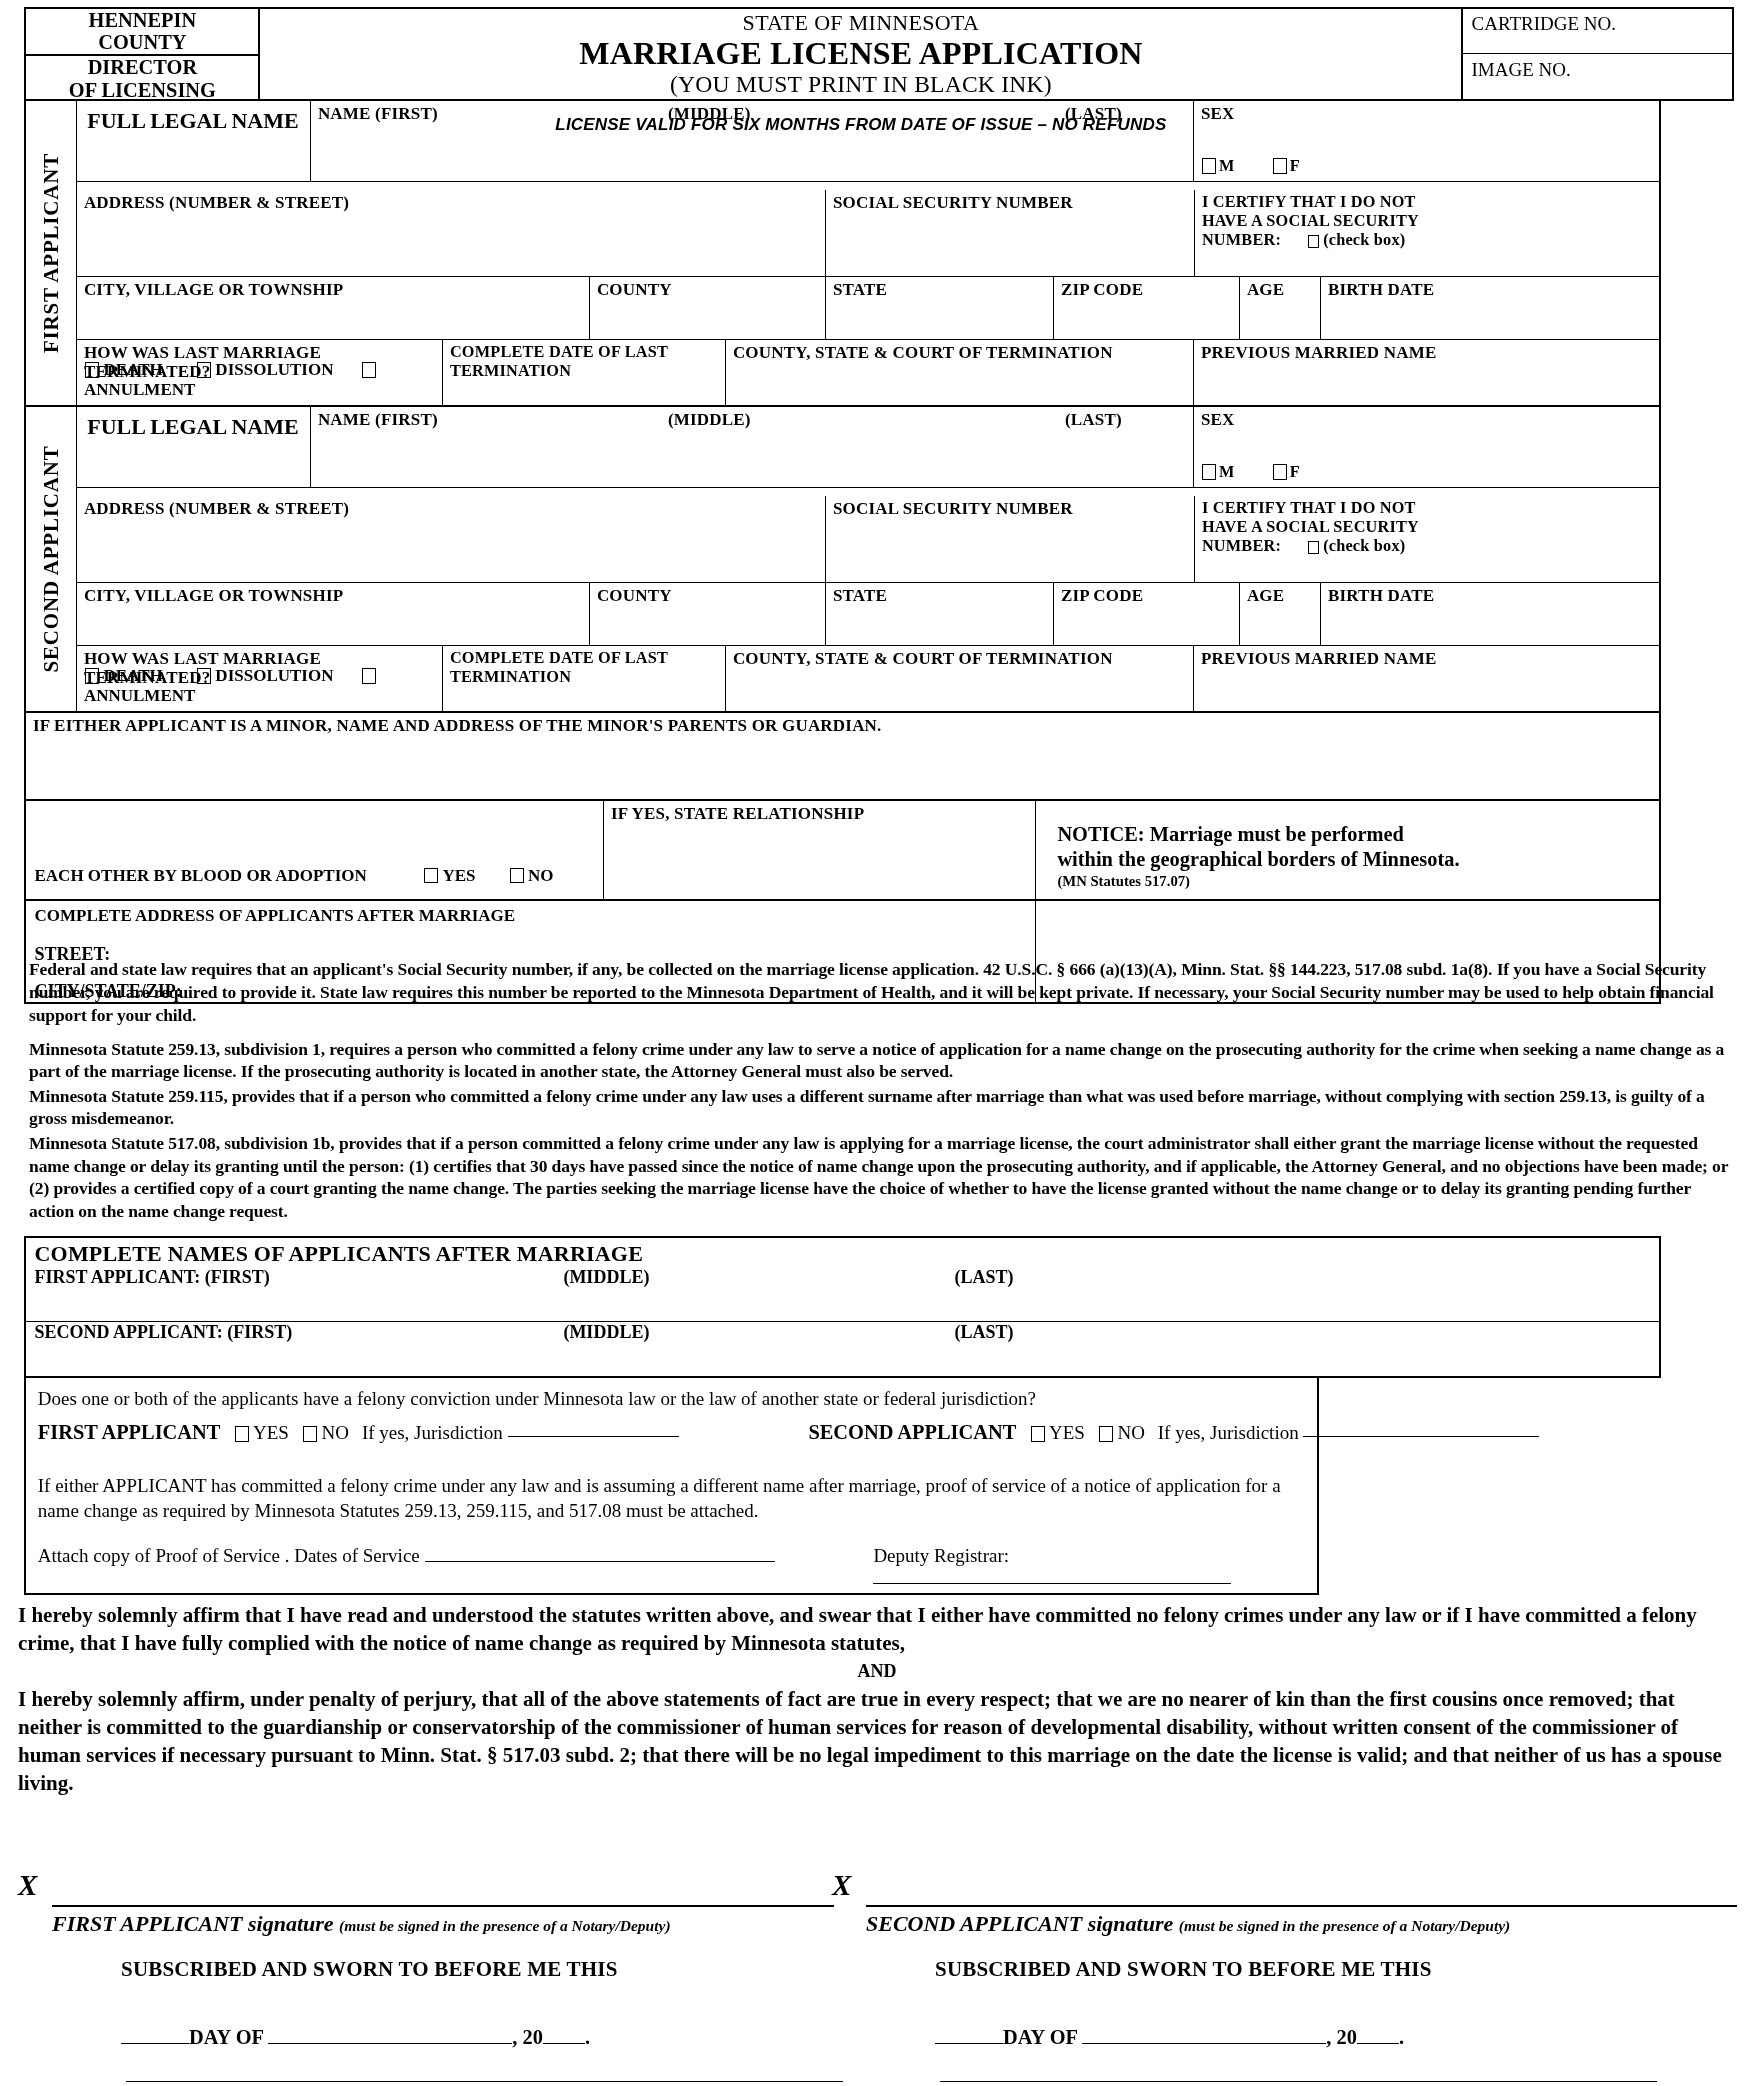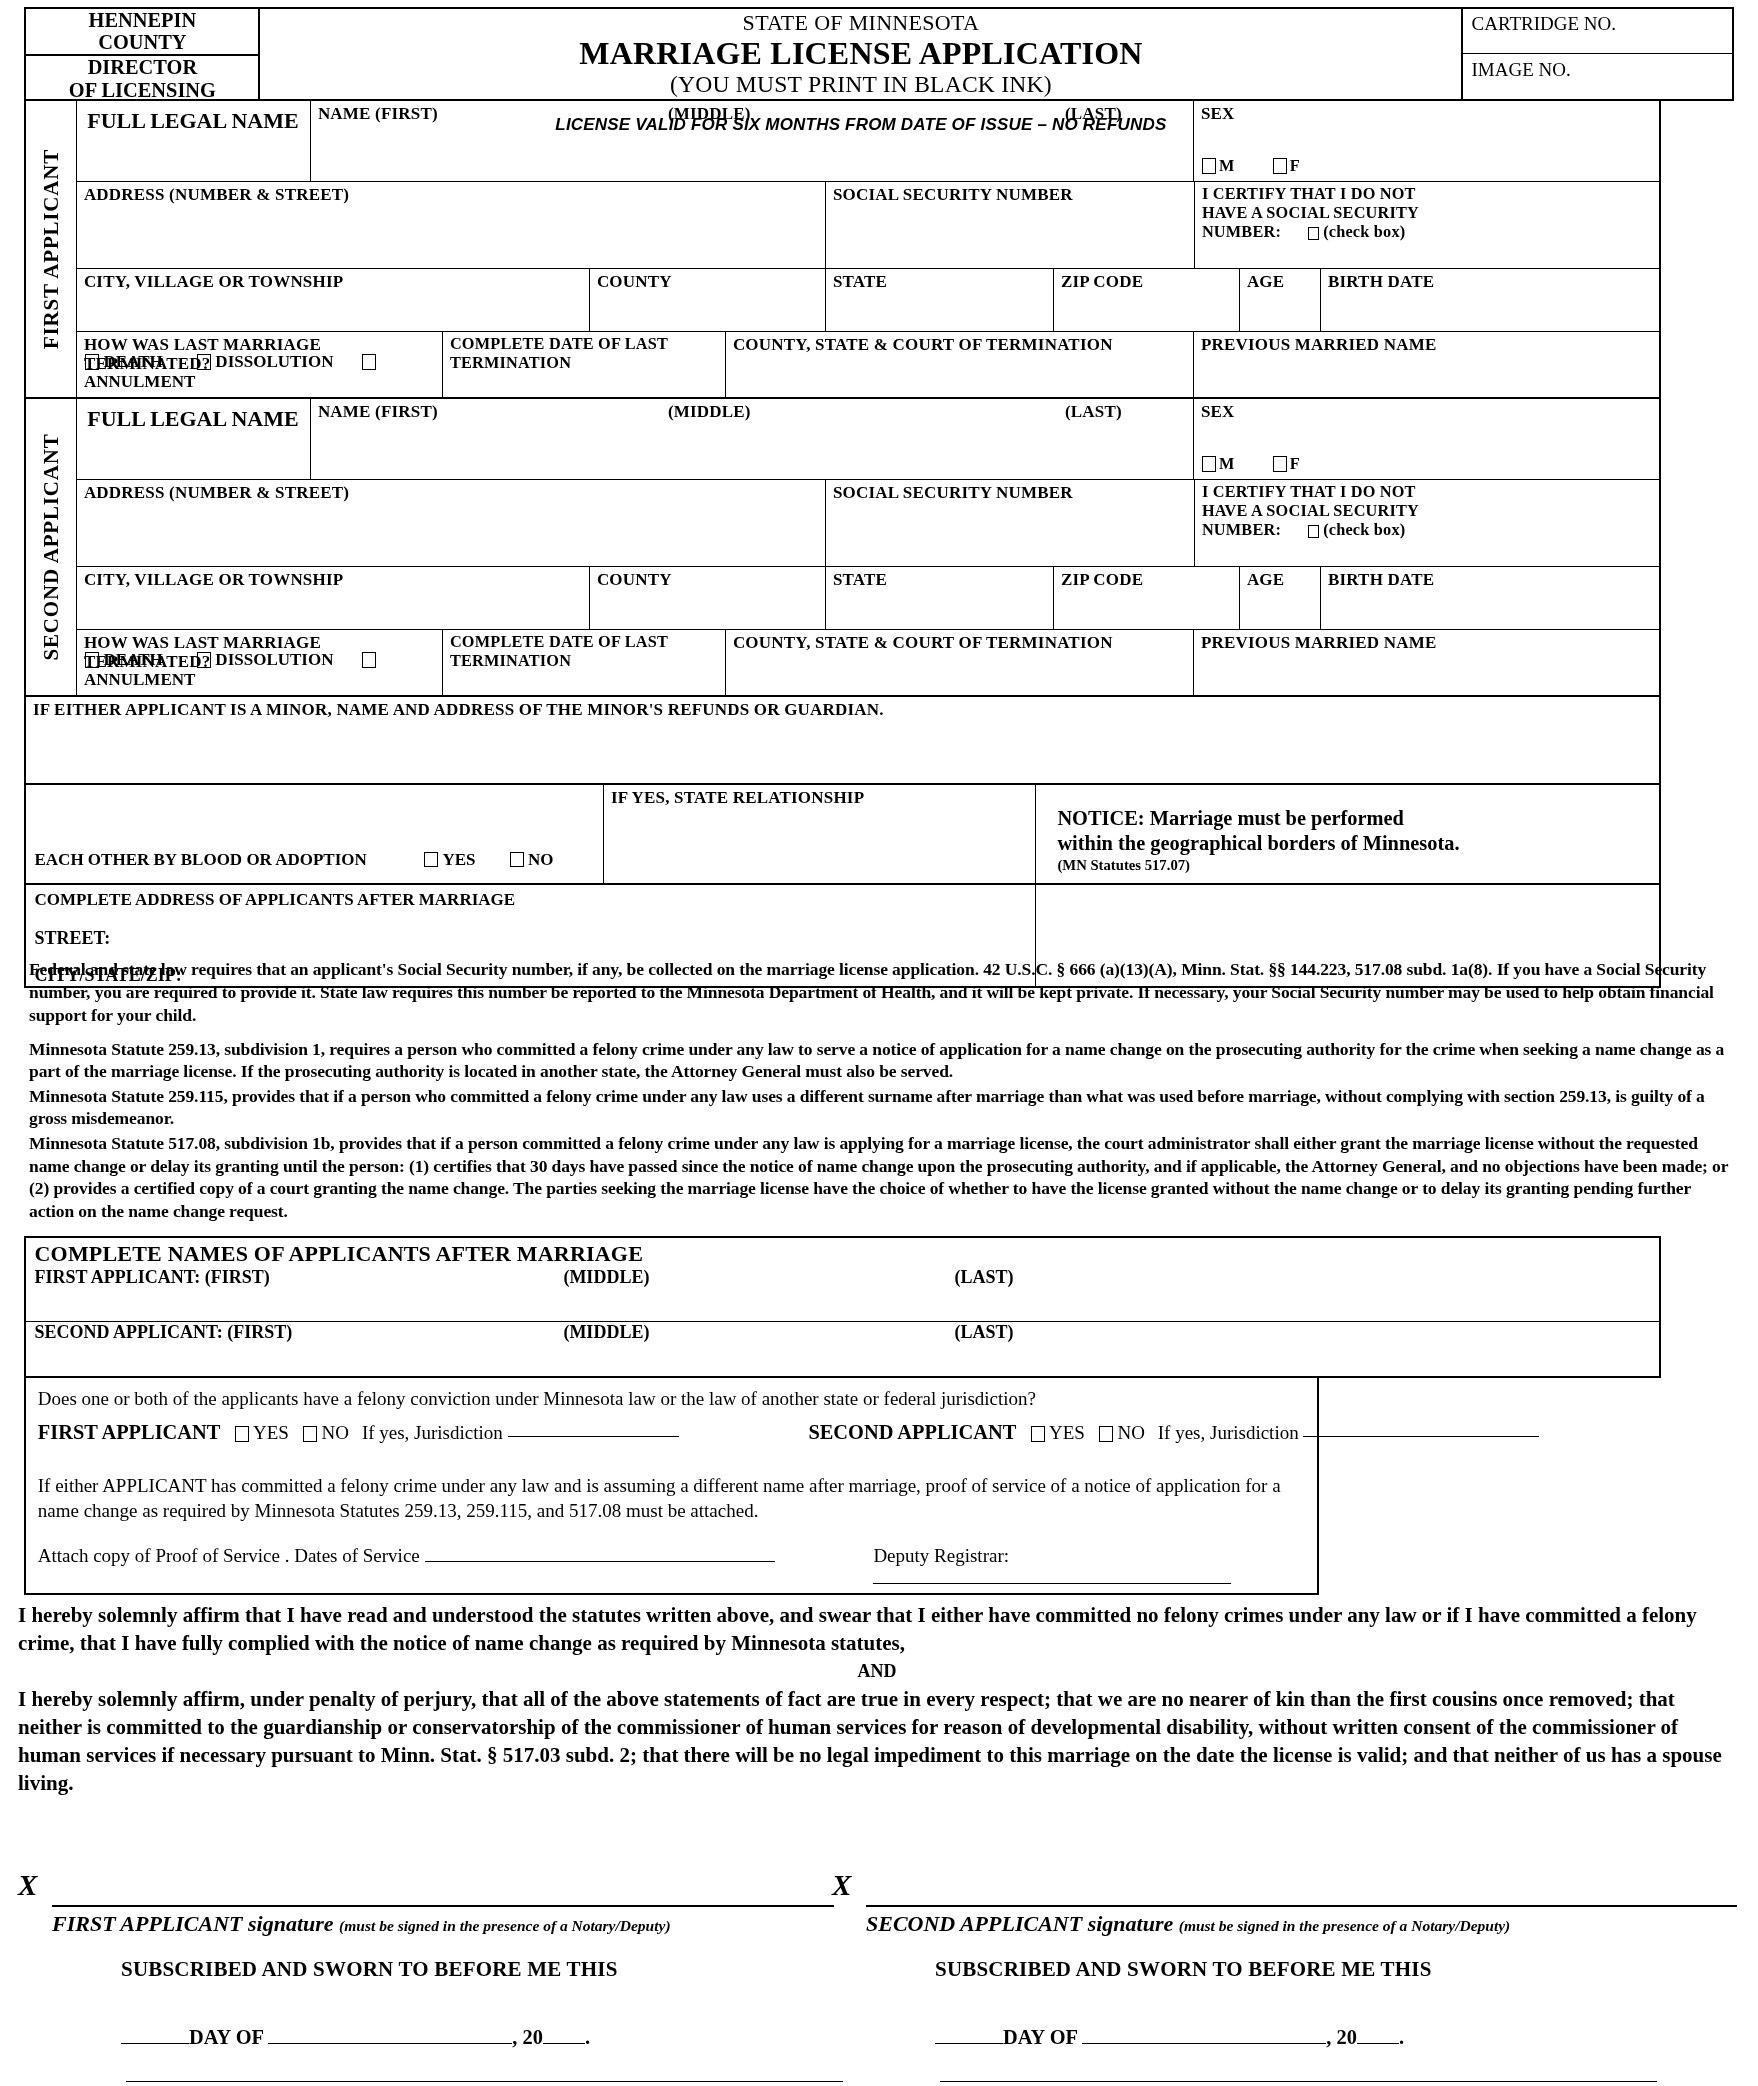--- a/index.html
+++ b/index.html
@@ -120,21 +120,21 @@
     line-height: 1.05;
     text-align: center;
   }
   .app-rows { flex: 1; }
   .grid-row { display: flex; border-bottom: 1.6px solid #000; }
   .grid-row:last-child { border-bottom: none; }
   .gc { border-right: 1.6px solid #000; box-sizing: border-box; position: relative; }
   .gc:last-child { border-right: none; }
 
   .r1 { height: 80px; }
-  .r2 { height: 86px; }
+  .r2 { height: 86px; margin-top: 8px; }
   .r3 { height: 62px; }
   .r4 { height: 65px; }
 
   .fullname {
     font-size: 22px;
     font-weight: bold;
     line-height: 1.2;
     padding: 6.5px 0 0 9.8px;
   }
   .cb {
@@ -457,21 +457,21 @@
             <span class="lbl">COUNTY, STATE &amp; COURT OF TERMINATION</span>
           </div>
           <div class="gc" style="flex:1">
             <span class="lbl">PREVIOUS MARRIED NAME</span>
           </div>
         </div>
       </div>
     </div>
 
     <div class="wide-row minor-row">
-      <span class="lbl">IF EITHER APPLICANT IS A MINOR, NAME AND ADDRESS OF THE MINOR'S REFUNDS OR GUARDIAN.</span>
+      <span class="lbl">IF EITHER APPLICANT IS A MINOR, NAME AND ADDRESS OF THE MINOR'S PARENTS OR GUARDIAN.</span>
     </div>
 
     <div class="wide-row rel-row">
       <div class="rel-left">
         <div class="rel-q2">
           <span>EACH OTHER BY BLOOD OR ADOPTION</span>
           <span class="sp" style="width:49px"></span>
           <span class="cb"></span><span>YES</span>
           <span class="sp" style="width:26px"></span>
           <span class="cb"></span><span>NO</span>

